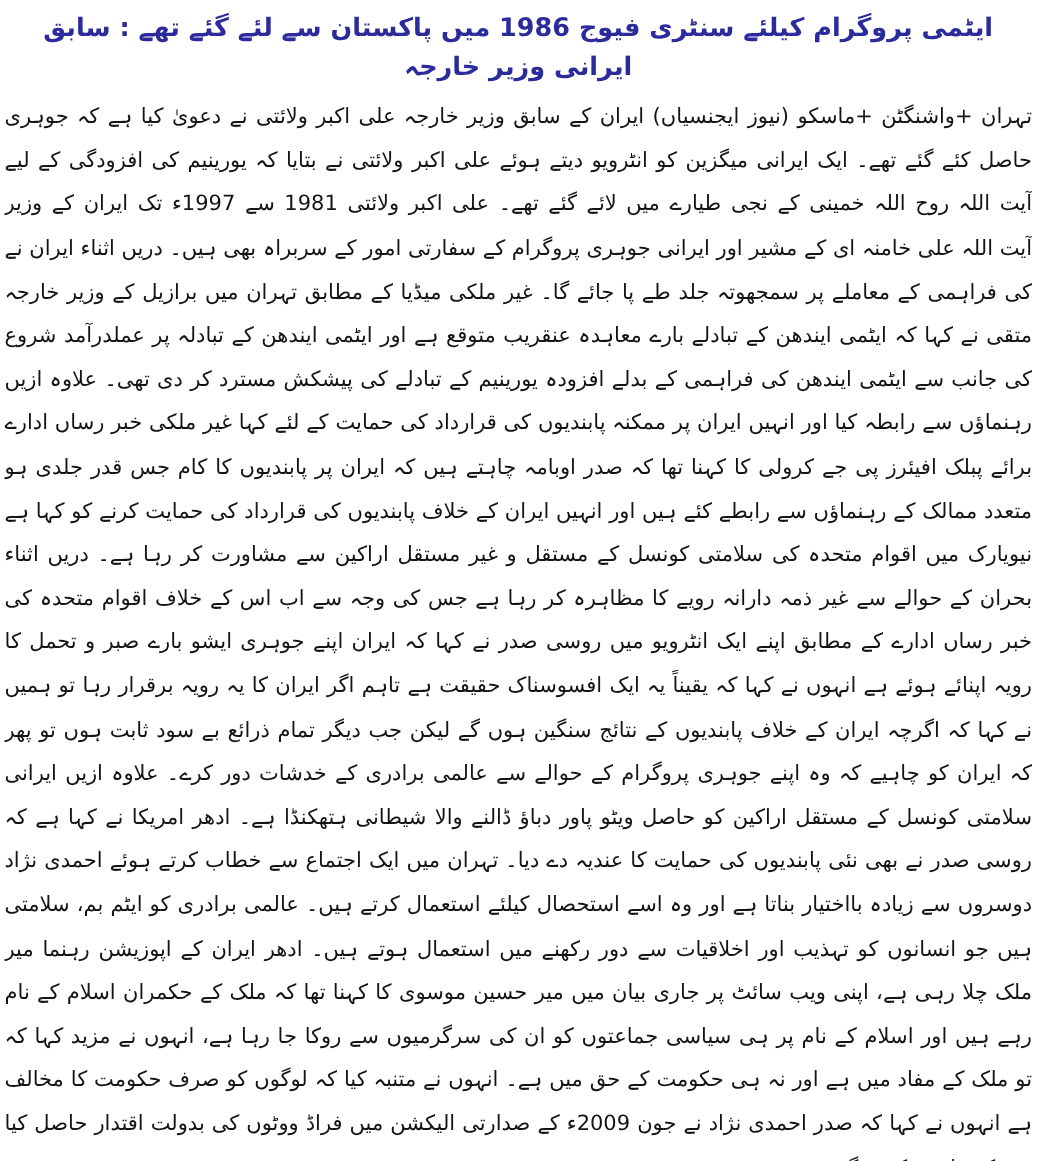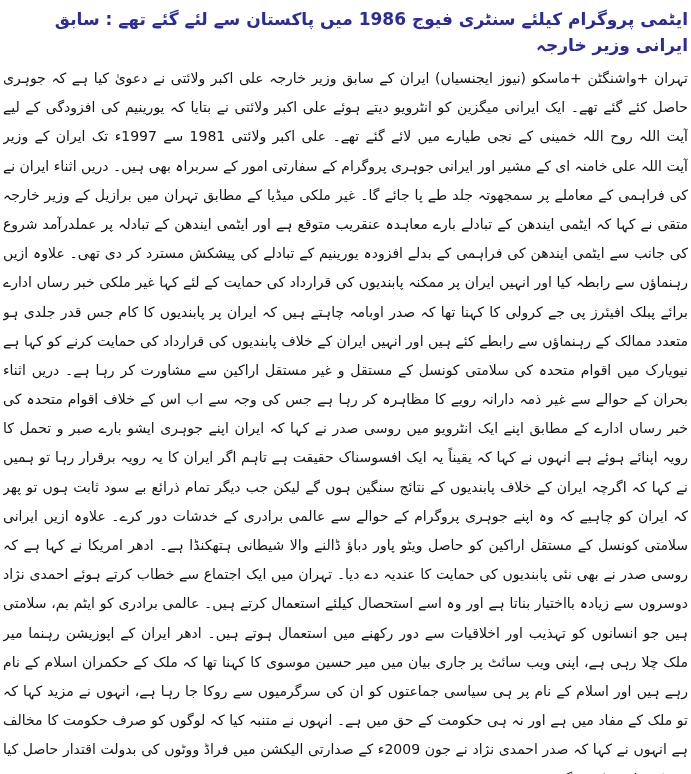--- a/index.html
+++ b/index.html
@@ -15,21 +15,21 @@
   .page {
     direction: rtl;
     width: 685px;
     height: 766px;
     padding: 4px 3px;
     font-family: "DejaVu Sans", sans-serif;
     color: #141414;
   }
   .headline {
     margin: 2px 0 6px 0;
-    text-align: right;
+    text-align: center;
     font-size: 17px;
     line-height: 26px;
     font-weight: bold;
   }
   .article-body {
     direction: rtl;
   }
   .body-line {
     font-size: 14px;
     line-height: 29.2px;

